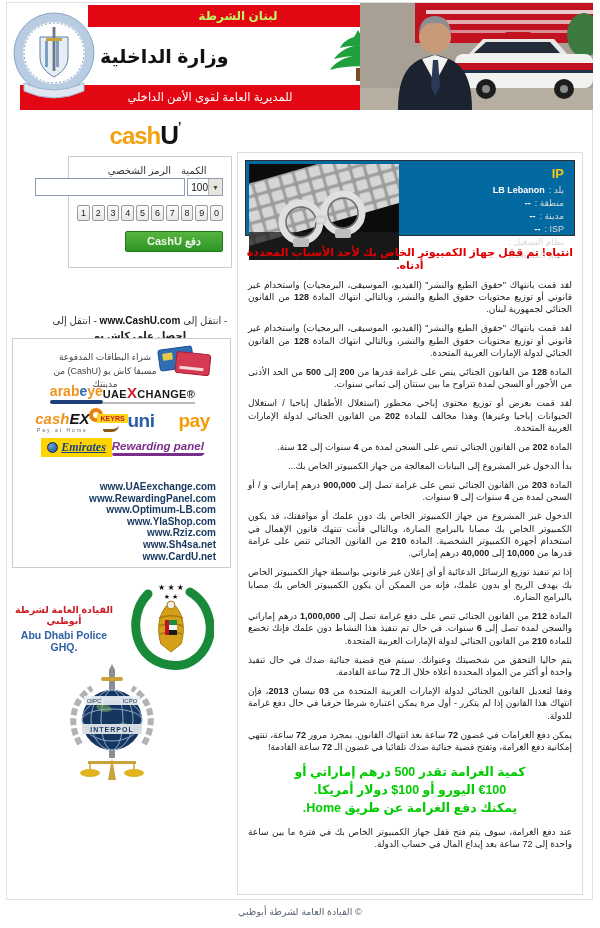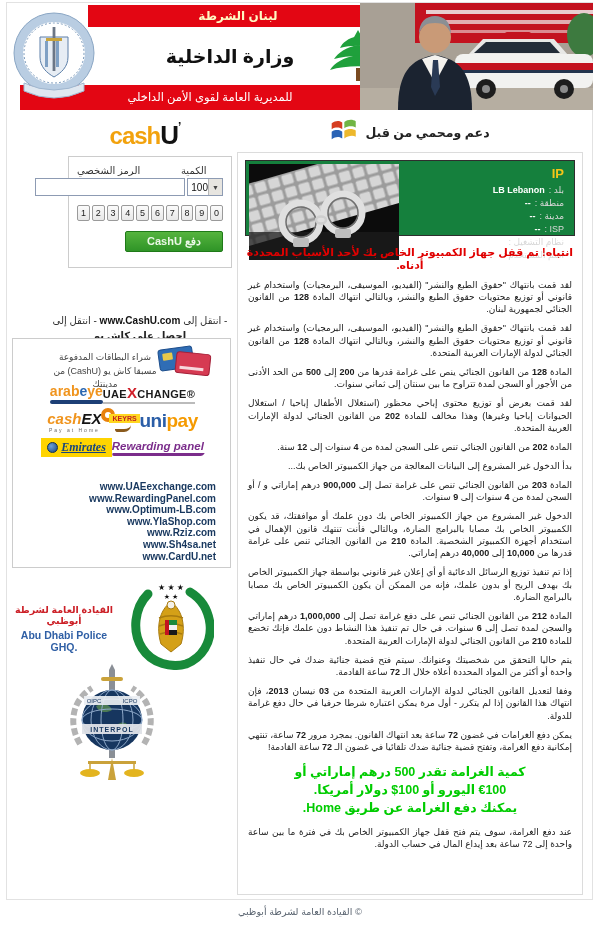--- a/index.html
+++ b/index.html
@@ -4,36 +4,36 @@
 <style>
   * { margin:0; padding:0; box-sizing:border-box; }
   html,body { background:#fff; }
   body { font-family:"Liberation Sans","DejaVu Sans",sans-serif; }
   .page { position:relative; width:600px; height:928px; background:#fff; overflow:hidden; }
   .frame { position:absolute; left:6px; top:2px; width:587px; height:898px; border:1px solid #e2e2e2; }
 
   
   .header { position:absolute; left:7px; top:3px; width:586px; height:107px; background:#fff; overflow:hidden; }
   .band-top { position:absolute; left:81px; top:2px; right:0; height:22px; background:#e30613; }
-  .band-top span { position:absolute; left:25px; top:4px; width:250px; text-align:center; color:#fef9c3; font-weight:bold; font-size:12px; }
+  .band-top span { position:absolute; left:25px; top:4px; width:250px; text-align:center; color:#bef264; font-weight:bold; font-size:12px; }
   .band-mid { position:absolute; left:81px; top:24px; right:0; height:58px; background:#fff; }
   .band-bottom { position:absolute; left:13px; top:82px; right:0; height:25px; background:#e30613; }
   .band-bottom span { position:absolute; left:30px; top:5px; width:320px; text-align:center; color:#fff; font-size:11.5px; }
-  .ministry-title { position:absolute; left:93px; top:42px; width:260px; text-align:center; font-size:19px; font-weight:bold; color:#111; }
+  .ministry-title { position:absolute; left:93px; top:42px; width:260px; font-size:19px; font-weight:bold; color:#111; }
   .isf-logo { position:absolute; left:5px; top:4px; }
   .cedar { position:absolute; left:323px; top:25px; }
   .header-photo { position:absolute; left:353px; top:0; width:233px; height:107px; }
 
   
   .cashu-logo { position:absolute; left:55px; top:120px; width:180px; text-align:center; font-size:24px; font-weight:bold; letter-spacing:-1px; }
   .cashu-logo .c1 { color:#f2a20d; } .cashu-logo .c2 { color:#111; font-size:26px; }
   .pin-box { position:absolute; left:68px; top:156px; width:164px; height:112px; border:1px solid #ccc; background:#fff; direction:rtl; padding:8px; }
   .pb-labels { display:flex; gap:10px; font-size:10px; color:#333; margin-bottom:2px; }
   .pb-labels .l-amt { width:42px; text-align:left; }
-  .pb-labels .l-pin { flex:1; text-align:left; }
+  .pb-labels .l-pin { flex:1; text-align:right; }
   .pb-fields { display:flex; gap:2px; }
   .fake-select { width:42px; height:18px; border:1px solid #8d9bb3; background:#fff; display:flex; direction:ltr; align-items:center; cursor:pointer; }
   .fake-select .val { flex:1; font-size:10px; padding-left:3px; color:#111; }
   .fake-select .arr { width:14px; height:16px; background:#e7e5e0; border-left:1px solid #b7b7b7; font-size:7px; color:#444; display:flex; align-items:center; justify-content:center; }
   .pin-input { flex:1; height:18px; border:1px solid #8d9bb3; font-size:11px; padding:0 3px; }
   .keypad { direction:ltr; display:flex; gap:2px; margin-top:9px; }
   .keypad button { flex:1; height:16px; font-size:9px; color:#222; background:linear-gradient(#fbfbfb,#e8e8e8); border:1px solid #9a9a9a; border-radius:2px; cursor:pointer; padding:0; }
   .pay-btn { position:absolute; left:56px; top:74px; width:98px; height:21px; background:linear-gradient(#55b43e,#2f9427); border:1px solid #1f7a18; border-radius:2px; color:#eaf7e6; font-size:11px; font-weight:bold; cursor:pointer; direction:rtl;text-align:center; }
   .where-buy { position:absolute; left:55px; top:283px; width:180px; text-align:center; color:#4a7ab5; font-size:11px; font-weight:bold; direction:rtl; }
   .goto-block { position:absolute; left:45px; top:313px; width:190px; text-align:center; direction:rtl; font-size:10px; color:#333; line-height:1.5; }
@@ -53,40 +53,40 @@
   .lg-uaex .x { color:#d0202a; font-size:15px; }
   .lg-uaex .bar { height:2px; background:#bbb; margin-top:1px; }
   .lg-cashex { font-style:italic; font-weight:bold; font-size:15px; }
   .lg-cashex .c { color:#f0941d; } .lg-cashex .e { color:#151515; }
   .lg-cashex .sub { font-style:normal; font-weight:normal; font-size:5px; letter-spacing:2px; color:#666; }
   .lg-keyrs { position:relative; width:38px; height:26px; }
   .lg-keyrs .ring { position:absolute; left:0; top:0; width:14px; height:14px; border:4px solid #e8820c; border-radius:50%; }
   .lg-keyrs .tag { position:absolute; left:8px; top:6px; background:#ffd61f; color:#c3201f; font-size:7px; font-weight:bold; padding:1px 3px; }
   .lg-keyrs .tail { position:absolute; left:14px; top:17px; width:16px; height:7px; border-bottom:3px solid #8a5a1d; border-radius:0 0 10px 4px; }
   .lg-unipay { font-size:19px; font-weight:bold; letter-spacing:-.5px; }
-  .lg-unipay .u { color:#2b5ea7; } .lg-unipay .p { color:#f59a00; }
+  .lg-unipay .u { color:#2b5ea7; } .lg-unipay .p { color:#f59a00;padding-left:24px; }
   .lg-emirates { background:#ffd400; padding:2px 6px; display:flex; align-items:center; gap:3px; }
   .lg-emirates .globe { width:11px; height:11px; border-radius:50%; background:radial-gradient(circle at 35% 35%, #6ca0d8, #17457e); border:1px solid #0e2c55; }
   .lg-emirates .txt { font-family:"Liberation Serif","DejaVu Serif",serif; font-style:italic; font-weight:bold; color:#17457e; font-size:12px;text-decoration:underline; }
   .lg-reward { font-style:italic; font-weight:bold; color:#7b2d8b; font-size:11.5px; }
   .lg-reward .sw { height:3px; background:#7b2d8b; border-radius:0 0 8px 8px; margin-top:1px; transform:skewX(-25deg); }
   .site-list { position:absolute; right:14px; top:142px; width:190px; text-align:right; font-size:10px; font-weight:bold; color:#17375e; line-height:11.6px; }
   .site-list div { cursor:pointer; }
 
   .adp-block { position:absolute; left:8px; top:604px; width:112px; text-align:center; }
   .adp-ar { color:#cc2027; font-size:9.5px; font-weight:bold; direction:rtl; }
   .adp-en { color:#2f5fa5; font-size:10.5px; font-weight:bold; margin-top:3px; }
   .adp-emblem { position:absolute; left:128px; top:580px; }
   .interpol-emblem { position:absolute; left:60px; top:662px; }
 
   
   .support-row { position:absolute; left:237px; top:116px; width:346px; height:32px; display:flex; direction:rtl; align-items:center; justify-content:center; gap:8px; }
   .support-row .lbl { font-size:12.5px; font-weight:bold; color:#222; }
   .main-box { position:absolute; left:237px; top:152px; width:346px; height:743px; border:1px solid #dcdcdc; background:#fff; overflow:hidden; }
-  .ip-panel { margin:7px; height:76px; background:#15803d; border:1px solid #2e2e2e; display:flex; direction:ltr; }
+  .ip-panel { margin:7px; height:76px; background:#0369a1; border:1px solid #2e2e2e; display:flex; direction:ltr; }
   .cuffs { margin:3px; }
   .ip-info { flex:1; direction:rtl; padding:5px 10px 0 6px; }
   .ip-title { color:#f5c518; font-size:13px; font-weight:bold; margin-bottom:3px; }
   .ip-row { display:flex; direction:rtl; gap:4px; font-size:9px; color:#d8d8d8; line-height:13px; }
   .ip-row b { color:#fff;padding-left:8px; }
   .warning { margin:10px 8px 4px; text-align:center; font-weight:bold; color:#e00000; font-size:11px; direction:rtl; }
   .paras { padding:0 10px; direction:rtl; }
   .paras p { font-size:9px; color:#1a1a1a; line-height:1.38; text-align:justify; text-align-last:right; margin:6.5px 0; }
   .fine-block { margin:9px 6px; text-align:center; direction:rtl; color:#00cc00; font-weight:bold; font-size:12.5px; line-height:1.45; }
   .closing { padding:0 10px; direction:rtl; }
@@ -308,31 +308,20 @@
       <rect x="22" y="62" width="60" height="10" fill="#dfe3e8" opacity=".95"></rect>
       <text x="52" y="70" font-size="7" text-anchor="middle" fill="#16365f" font-weight="bold" letter-spacing="1">INTERPOL</text>
       <rect x="28" y="99" width="48" height="3" fill="#caa23a"></rect>
       <path d="M30 102 L30 108 M74 102 L74 108" stroke="#caa23a" stroke-width="1.5"></path>
       <ellipse cx="30" cy="111" rx="10" ry="4" fill="#e3b41f"></ellipse>
       <ellipse cx="74" cy="111" rx="10" ry="4" fill="#e3b41f"></ellipse>
       <path d="M52 96 L56 118 L48 118 Z" fill="#caa23a"></path>
     </svg>
   </div>
 
-  <div class="support-row">
-    <span class="lbl">دعم ومحمي من قبل</span>
-    <span>
-      <svg width="27" height="26" viewBox="0 0 64 60">
-        <path d="M4 14 C14 6 24 8 29 12 L29 28 C24 24 14 22 4 28 Z" fill="#d63e21"></path>
-        <path d="M34 11 C42 4 54 4 61 9 L61 24 C54 20 42 20 34 26 Z" fill="#71b544"></path>
-        <path d="M4 34 C14 28 24 30 29 34 L29 50 C24 46 14 44 4 52 Z" fill="#2a63b5"></path>
-        <path d="M34 32 C42 26 54 26 61 31 L61 46 C54 42 42 44 34 50 Z" fill="#edb82c"></path>
-      </svg>
-    </span>
-  </div>
 
   <div class="main-box">
     <div class="ip-panel">
       <div class="cuffs">
         <svg width="150" height="96" viewBox="0 0 150 96">
           <rect width="150" height="96" fill="#0c0c0c"></rect>
           <defs>
             <pattern id="kb" width="14" height="13" patternUnits="userSpaceOnUse">
               <rect width="14" height="13" fill="#9c9c9c"></rect>
               <rect x="1.5" y="1.5" width="11" height="10" rx="1.5" fill="#d6d6d6"></rect>

